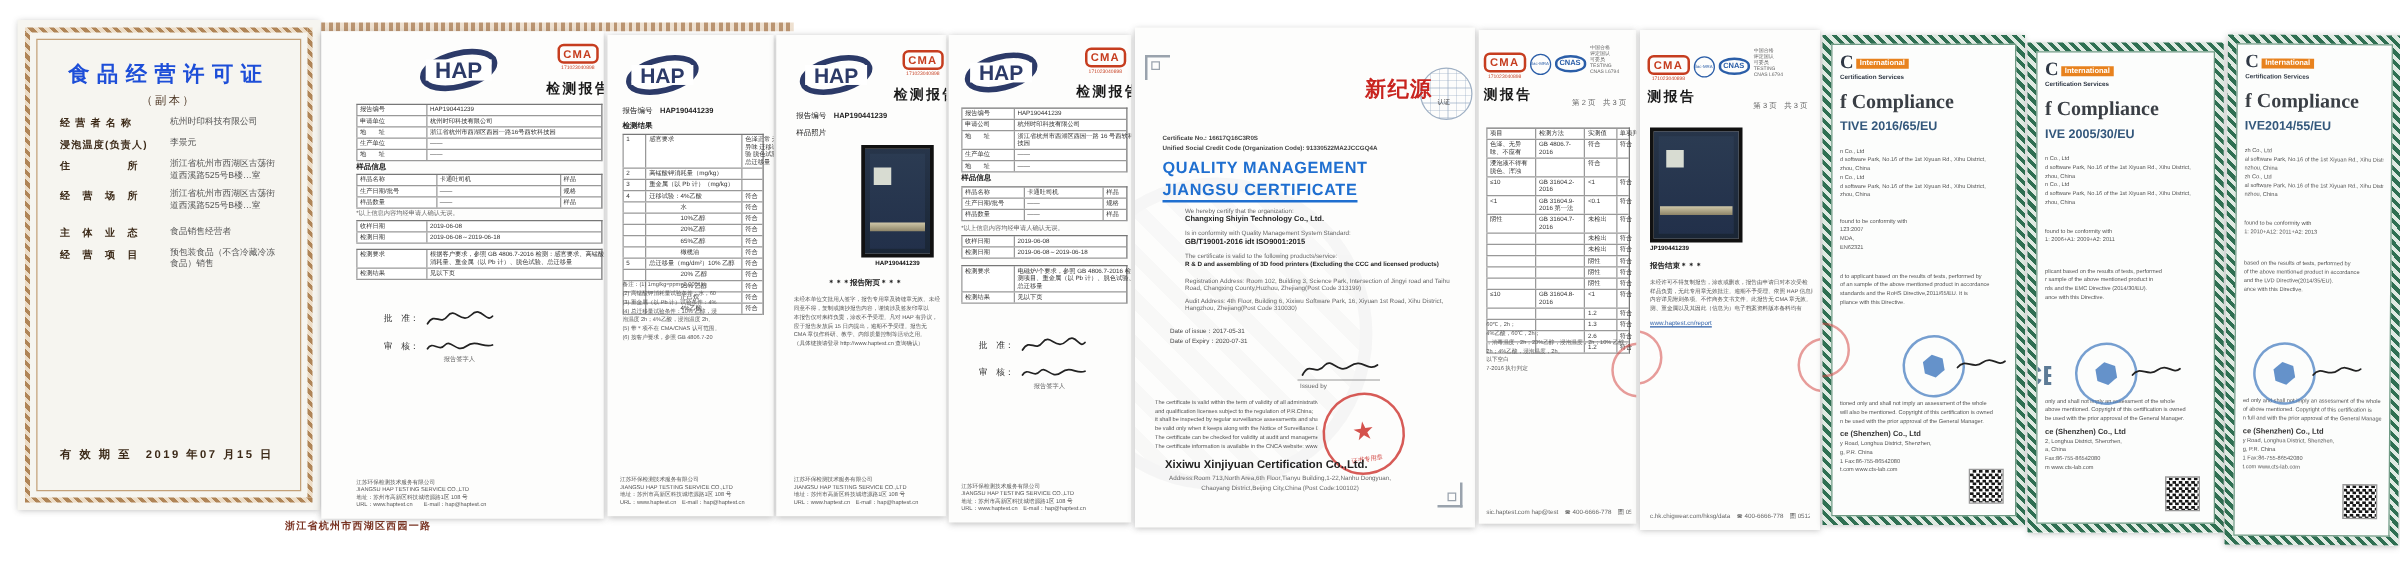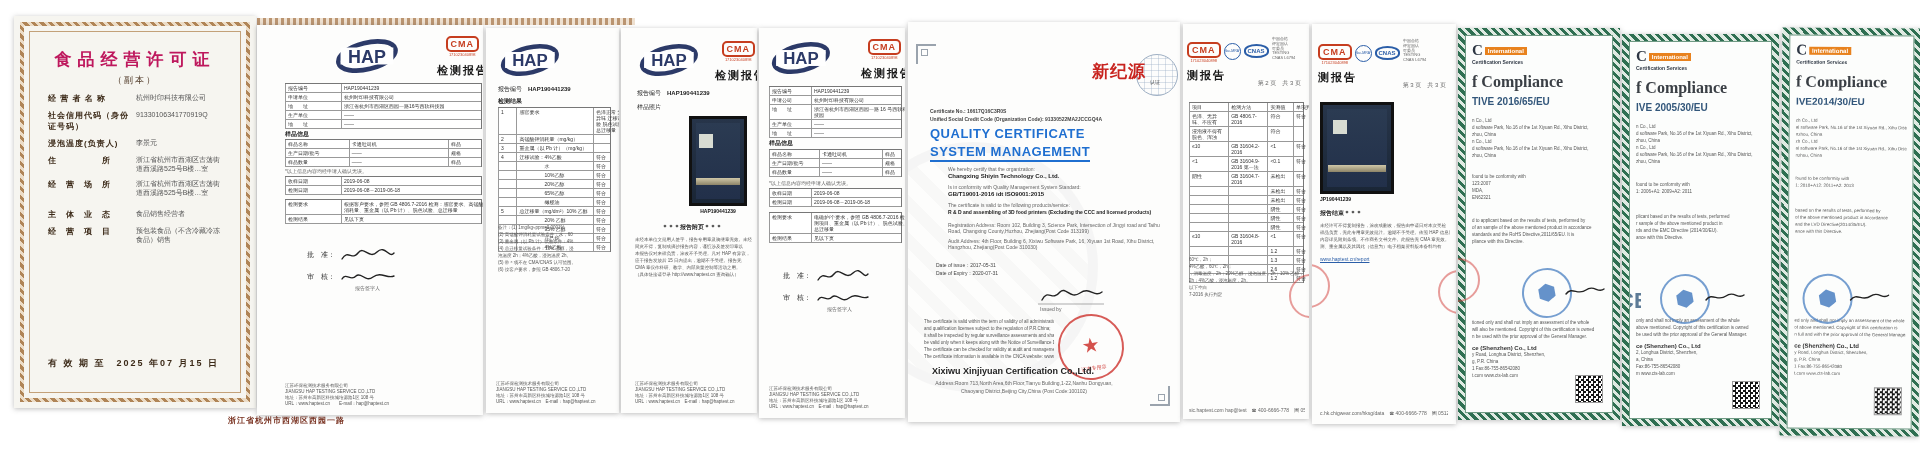--- a/index.html
+++ b/index.html
@@ -7,21 +7,21 @@
   .cert{position:absolute;background:#fdfdfc;box-shadow:0 1px 5px rgba(70,70,70,.35);overflow:hidden;}
   .t5{font-size:5px;line-height:6px;}
   .t6{font-size:6px;line-height:7px;}
   .gray{color:#666;}
   .center{text-align:center;}
 
   
   .license-frame{position:absolute;inset:6px;border:4px solid transparent;
     border-image:repeating-linear-gradient(45deg,#b08557 0 3px,#ecdcc6 3px 6px) 4;padding:8px 10px;}
   .license-inner{position:absolute;inset:5px;border:1px solid #c3a179;}
-  .license-title{margin-top:14px;text-align:center;font-size:17px;font-weight:bold;color:#be185d;letter-spacing:6px;}
+  .license-title{margin-top:14px;text-align:center;font-size:17px;font-weight:bold;color:#1d4ed8;letter-spacing:6px;}
   .license-sub{text-align:center;font-size:9px;color:#4a3320;letter-spacing:2px;margin-top:3px;}
   .lf{display:flex;margin:6px 12px 0 14px;font-size:8px;}
   .lf .lab{width:88px;font-weight:bold;color:#3c2a18;letter-spacing:1px;flex:none;}
   .lf .val{flex:1;color:#555;font-size:7px;line-height:9px;}
   .license-valid{margin:0 14px;font-size:9px;font-weight:bold;color:#3c2a18;letter-spacing:2px;position:absolute;bottom:28px;}
   .license-footer{position:absolute;font-size:8px;font-weight:bold;color:#7a3322;letter-spacing:1px;}
 
   
   .topstrip{position:absolute;height:7px;background:repeating-linear-gradient(90deg,#a97a4e 0 3px,#ead9c5 3px 6px);opacity:.8;}
   .haplogo{display:block;}
@@ -86,44 +86,40 @@
 <div class="cert" style="left:14px;top:16px;width:242px;height:392px;background:#f6f5f0;">
   <div class="license-frame">
     <div class="license-inner"></div>
     <div class="license-title">食品经营许可证</div>
     <div class="license-sub">（副本）</div>
     <div class="lf">
         <span class="lab">经 营 者 名 称</span>
         <span class="val">杭州时印科技有限公司</span>
       </div>
     <div class="lf">
-        <span class="lab">社会信用代码（身份证号码）</span>
-        <span class="val">91330106341770919Q</span>
-      </div>
-    <div class="lf">
         <span class="lab">浸泡温度(负责人)</span>
         <span class="val">李景元</span>
       </div>
     <div class="lf">
         <span class="lab">住　　　　　所</span>
         <span class="val">浙江省杭州市西湖区古荡街道西溪路525号B楼…室</span>
       </div>
     <div class="lf">
         <span class="lab">经　营　场　所</span>
         <span class="val">浙江省杭州市西湖区古荡街道西溪路525号B楼…室</span>
       </div>
     <div class="lf" style="margin-top:12px;">
         <span class="lab">主　体　业　态</span>
         <span class="val">食品销售经营者</span>
       </div>
     <div class="lf">
         <span class="lab">经　营　项　目</span>
         <span class="val">预包装食品（不含冷藏冷冻食品）销售</span>
       </div>
-    <div class="license-valid">有 效 期 至　2025 年07 月15 日</div>
+    <div class="license-valid">有 效 期 至　2019 年07 月15 日</div>
   </div>
 </div>
 <div class="license-footer" style="left:228px;top:415px;">浙江省杭州市西湖区西园一路</div>
 
 <div class="topstrip" style="left:257px;top:18px;width:378px;"></div>
 
 <div class="cert" style="left:257px;top:25px;width:226px;height:390px;">
   <svg class="haplogo" style="position:absolute;left:76px;top:10px;" width="66" height="42" viewBox="0 0 70 44">
     <ellipse cx="36" cy="22" rx="31" ry="14" fill="none" stroke="#2c3a68" stroke-width="5" transform="rotate(-14 36 22)"></ellipse>
     <rect x="8" y="13" width="56" height="18" fill="#ffffff"></rect>
@@ -460,22 +456,22 @@
     <div class="globe" style="left:44px;top:-6px;"></div>
     <div class="xjy">新纪源</div>
     <div class="t5" style="position:absolute;right:-14px;bottom:-2px;color:#444;">认证</div>
   </div>
   <div class="t5" style="position:absolute;left:22px;top:86px;font-weight:bold;color:#444;">
     <span>Certificate No.:</span> <span>16617Q16C3R0S</span>
   </div>
   <div class="t5" style="position:absolute;left:22px;top:94px;font-weight:bold;color:#444;">
     <span>Unified Social Credit Code (Organization Code):</span> <span>91330522MA2JCCGQ4A</span>
   </div>
-  <div class="qms-head" style="position:absolute;left:22px;top:104px;">QUALITY CERTIFICATE</div>
-  <div class="qms-head u" style="position:absolute;left:22px;top:122px;">SYSTEM MANAGEMENT</div>
+  <div class="qms-head" style="position:absolute;left:22px;top:104px;">QUALITY MANAGEMENT</div>
+  <div class="qms-head u" style="position:absolute;left:22px;top:122px;">JIANGSU CERTIFICATE</div>
   <div class="t5 gray" style="position:absolute;left:40px;top:144px;">We hereby certify that the organization:</div>
   <div class="t6" style="position:absolute;left:40px;top:151px;font-weight:bold;">Changxing Shiyin Technology Co., Ltd.</div>
   <div class="t5 gray" style="position:absolute;left:40px;top:162px;">Is in conformity with Quality Management System Standard:</div>
   <div class="t6" style="position:absolute;left:40px;top:169px;font-weight:bold;">GB/T19001-2016 idt ISO9001:2015</div>
   <div class="t5 gray" style="position:absolute;left:40px;top:180px;">The certificate is valid to the following products/service:</div>
   <div class="t5" style="position:absolute;left:40px;top:187px;font-weight:bold;width:210px;">R &amp; D and assembling of 3D food printers (Excluding the CCC and licensed products)</div>
   <div class="t5 gray" style="position:absolute;left:40px;top:200px;width:215px;">Registration Address: Room 102, Building 3, Science Park, Intersection of Jingyi road and Taihu Road, Changxing County,Huzhou, Zhejiang(Post Code 313199)</div>
   <div class="t5 gray" style="position:absolute;left:40px;top:216px;width:215px;">Audit Address: 4th Floor, Building 6, Xixiwu Software Park, 16, Xiyuan 1st Road, Xihu District, Hangzhou, Zhejiang(Post Code 310030)</div>
   <div class="t5" style="position:absolute;left:28px;top:240px;color:#444;">Date of issue：2017-05-31</div>
   <div class="t5" style="position:absolute;left:28px;top:248px;color:#444;">Date of Expiry：2020-07-31</div>
@@ -774,21 +770,21 @@
 </div>
 
 <div class="cert coc" style="left:1781px;top:28px;width:139px;height:408px;box-sizing:border-box;transform:rotate(.4deg);">
   <div class="coc-inner">
     <div class="coc-logo">
       <span class="c">C</span>
       <span class="intl">International</span>
     </div>
     <div class="coc-logo-sub">Certification Services</div>
     <div class="coc-head">f Compliance</div>
-    <div class="coc-dir">IVE2014/30/EU</div>
+    <div class="coc-dir">IVE2014/55/EU</div>
     <div class="coc-lines" style="margin-top:10px;">
         <div>zh Co., Ltd</div>
         <div>al software Park, No.16 of the 1st Xiyuan Rd., Xihu District,</div>
         <div>nzhou, China</div>
         <div>zh Co., Ltd</div>
         <div>al software Park, No.16 of the 1st Xiyuan Rd., Xihu District,</div>
         <div>nzhou, China</div>
       </div>
     <div class="coc-lines" style="margin-top:16px;">
         <div>found to be conformity with</div>

